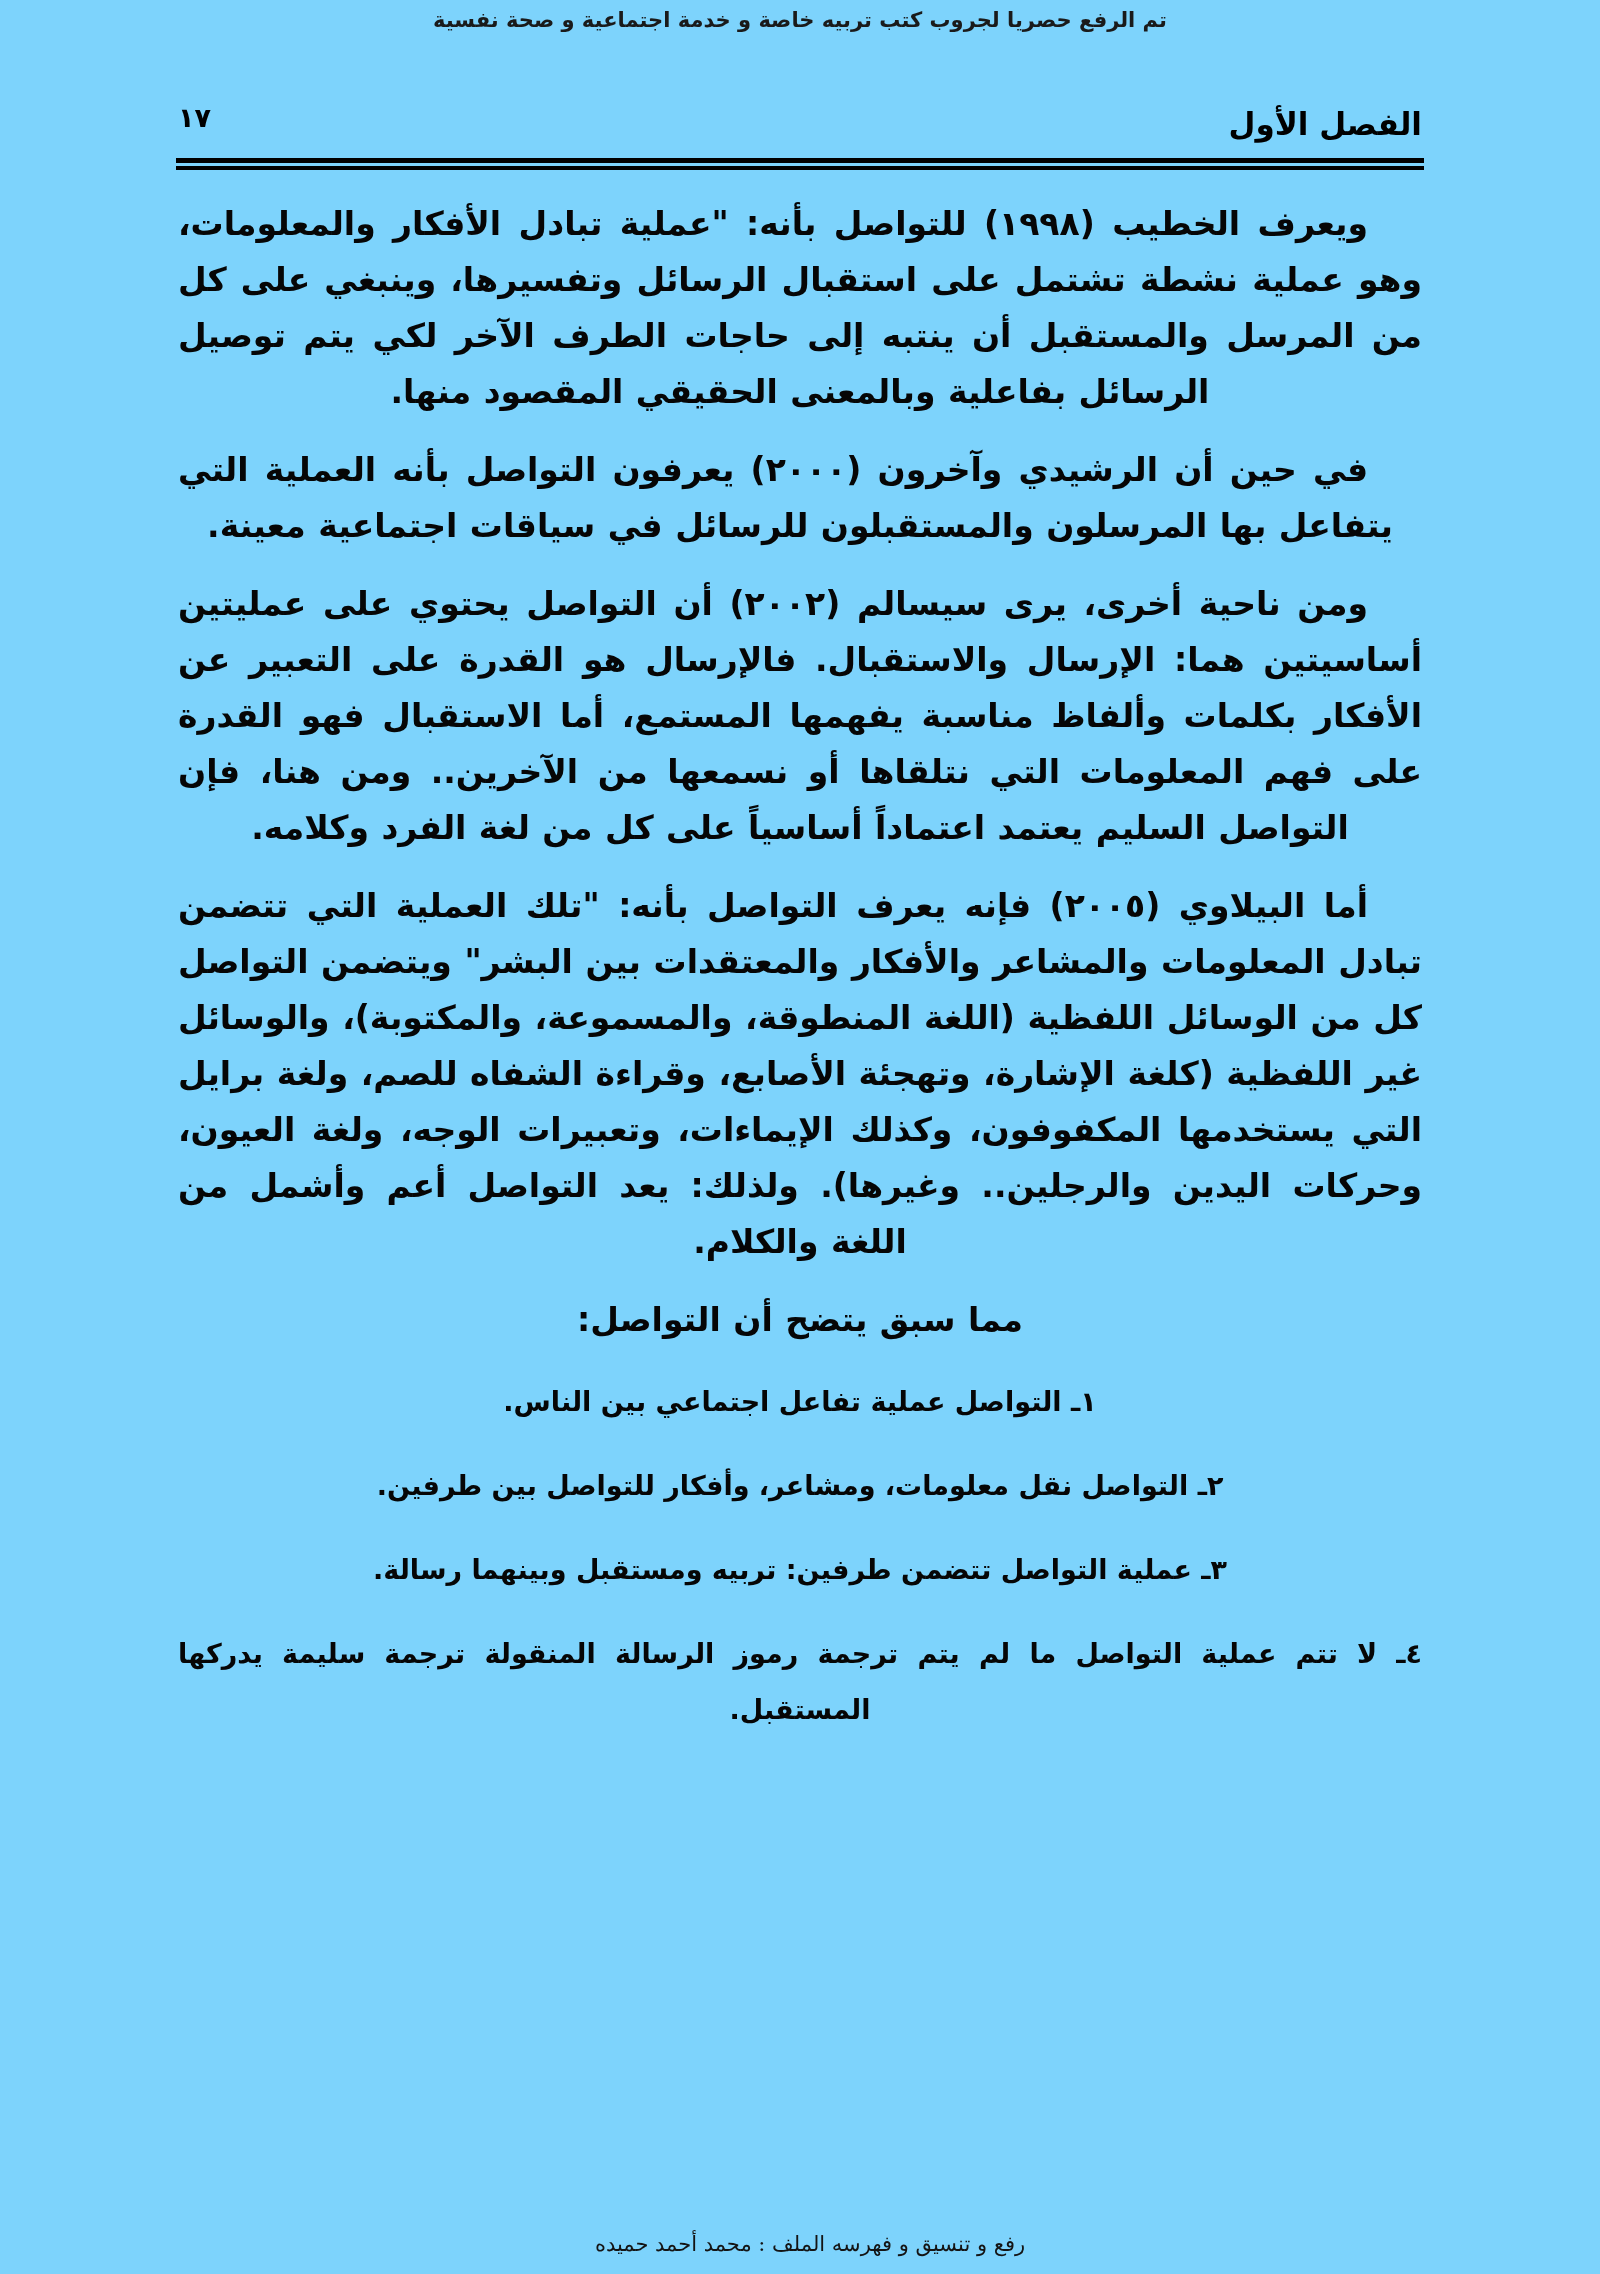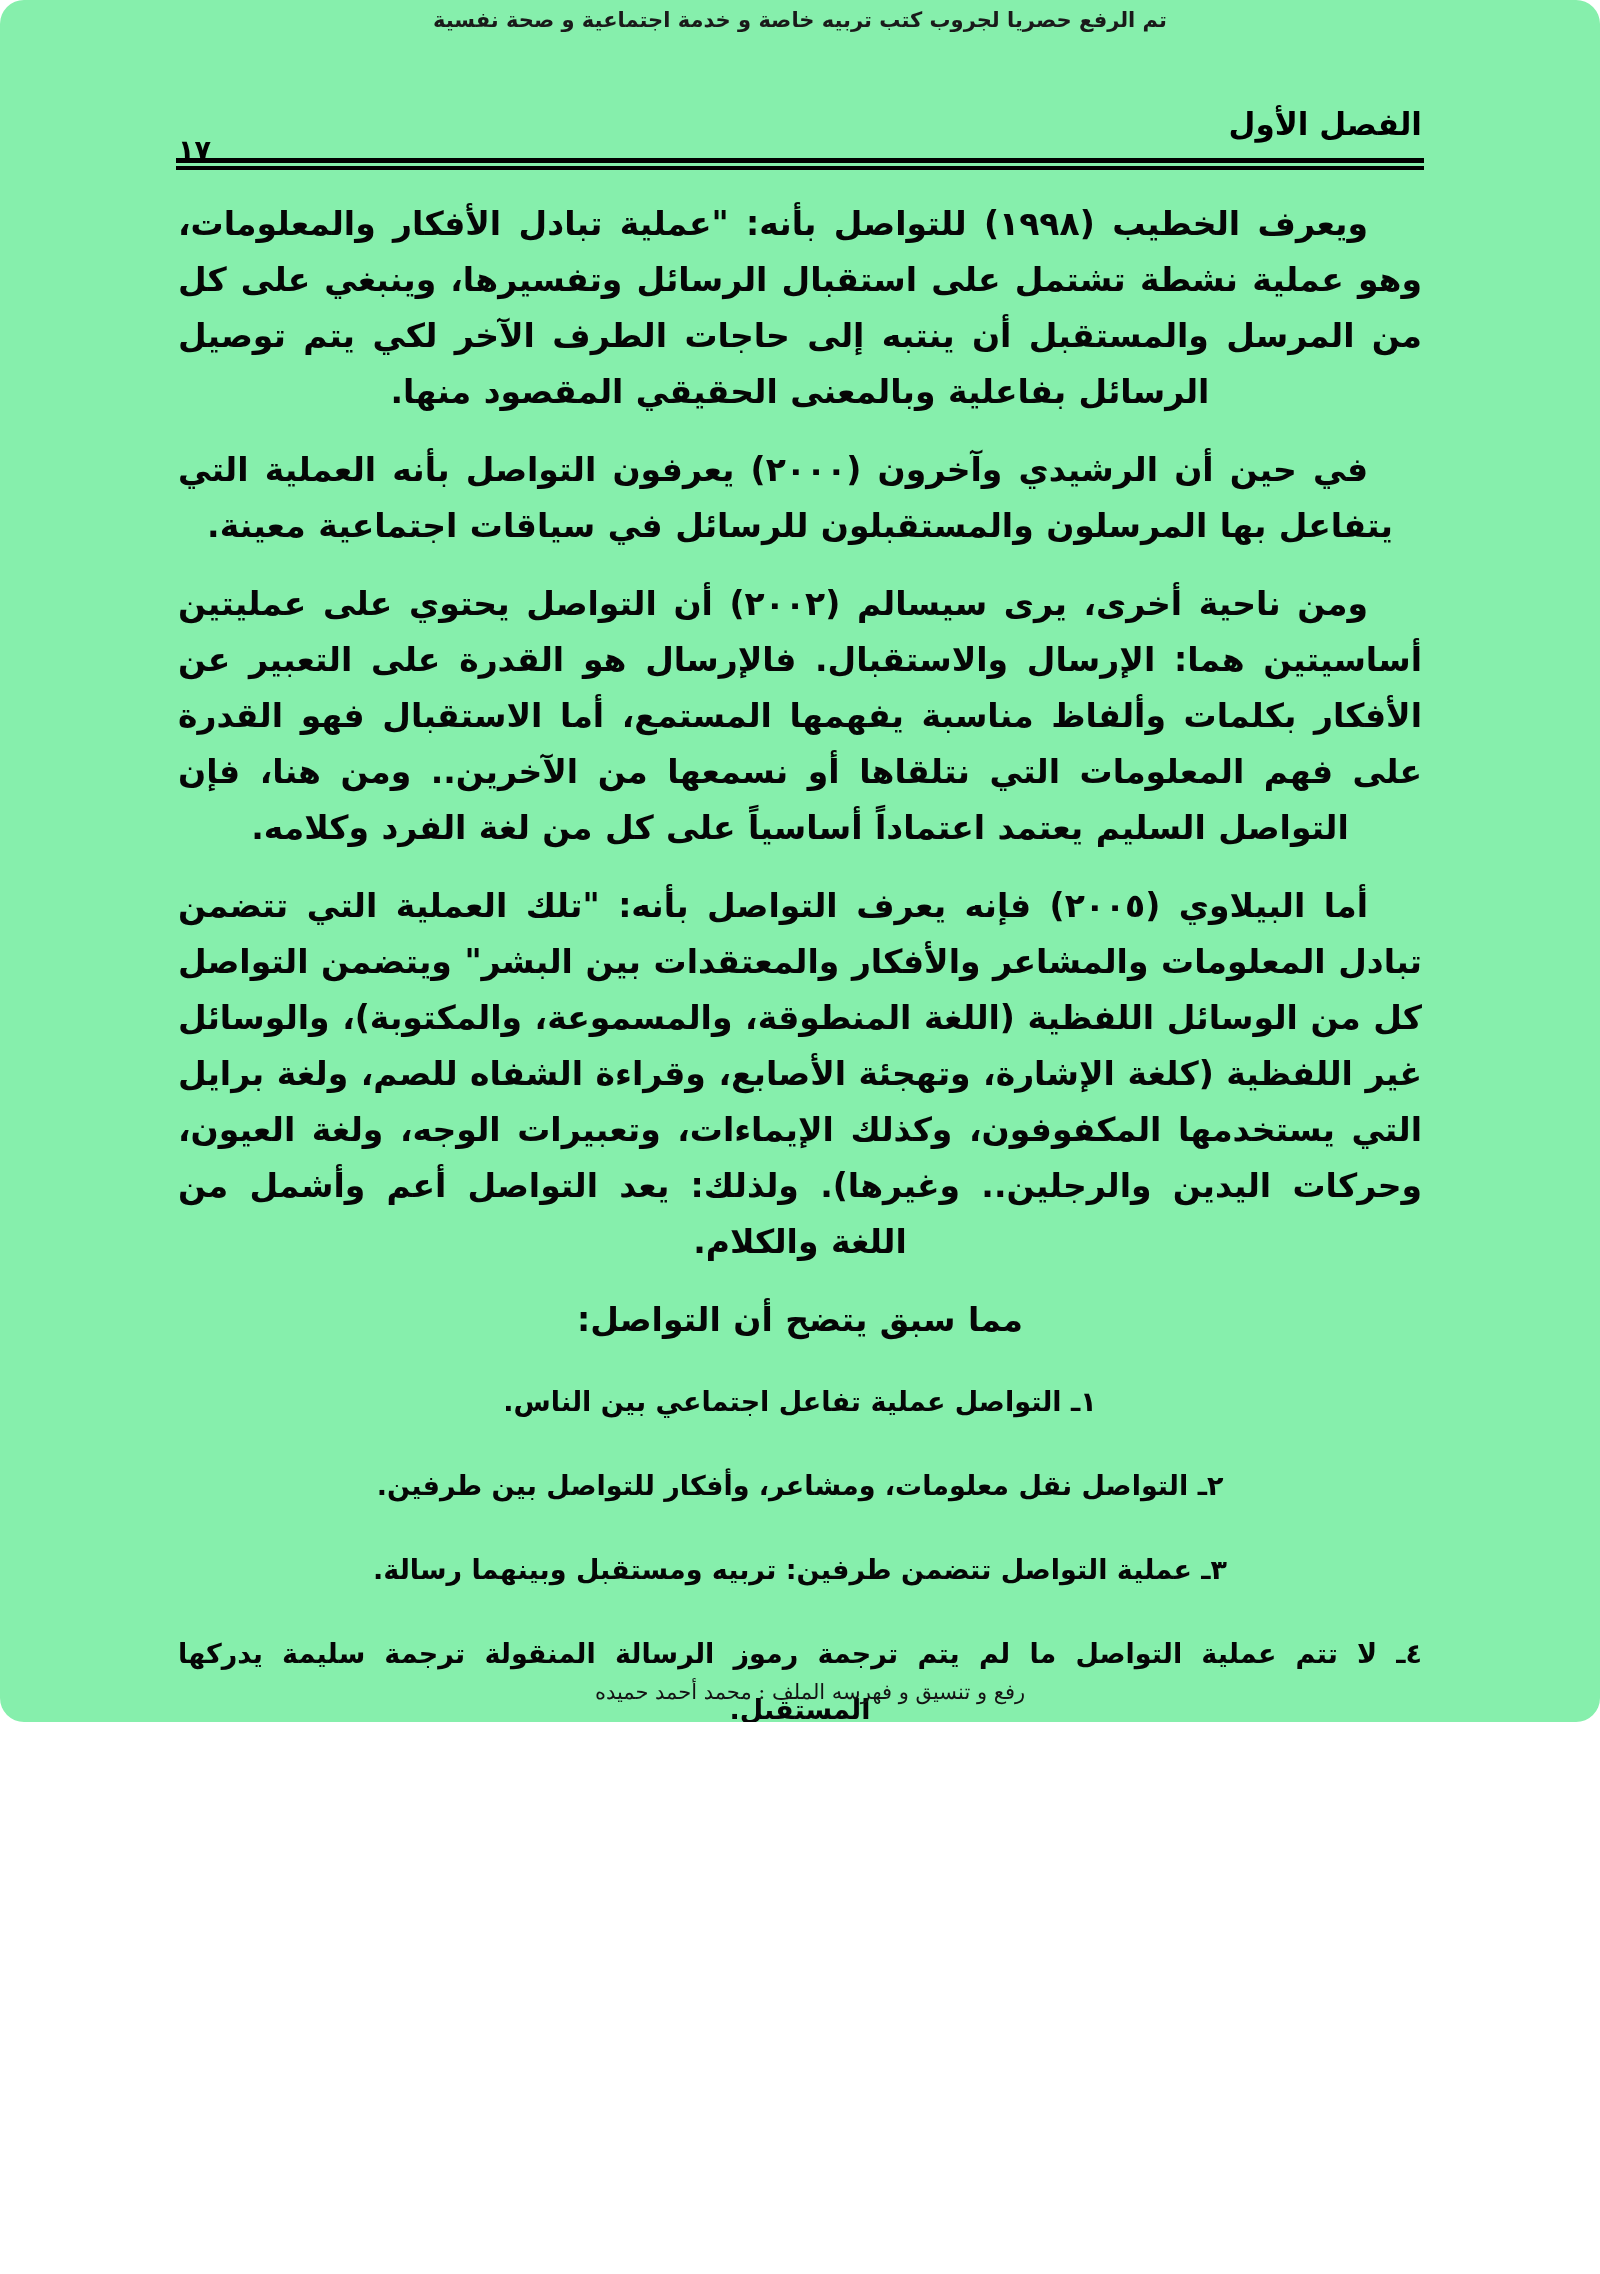--- a/index.html
+++ b/index.html
@@ -5,27 +5,26 @@
 <style>
   html, body {
     margin: 0;
     padding: 0;
     background: #ffffff;
   }
 
   .page {
     position: relative;
     width: 1600px;
-    height: 1722px;
+    height: 2274px;
     margin: 0 auto;
-    background: #86efac;
+    background: #7dd3fc;
     font-family: "DejaVu Sans", "Liberation Sans", sans-serif;
     color: #000000;
     overflow: hidden;
-    border-radius: 24px;
   }
 
   
   .top-banner {
     position: absolute;
     top: 8px;
     left: 0;
     right: 0;
     text-align: center;
     font-size: 21px;
@@ -56,21 +55,20 @@
   }
 
   .running-head .page-number {
     position: absolute;
     left: 0;
     top: -4px;
     font-size: 27px;
     font-weight: 600;
     color: #000;
     letter-spacing: 2px;
-    margin-top: 32px;
   }
 
   
   .rule-block {
     position: absolute;
     top: 158px;
     right: 176px;
     left: 176px;
     height: 12px;
   }

